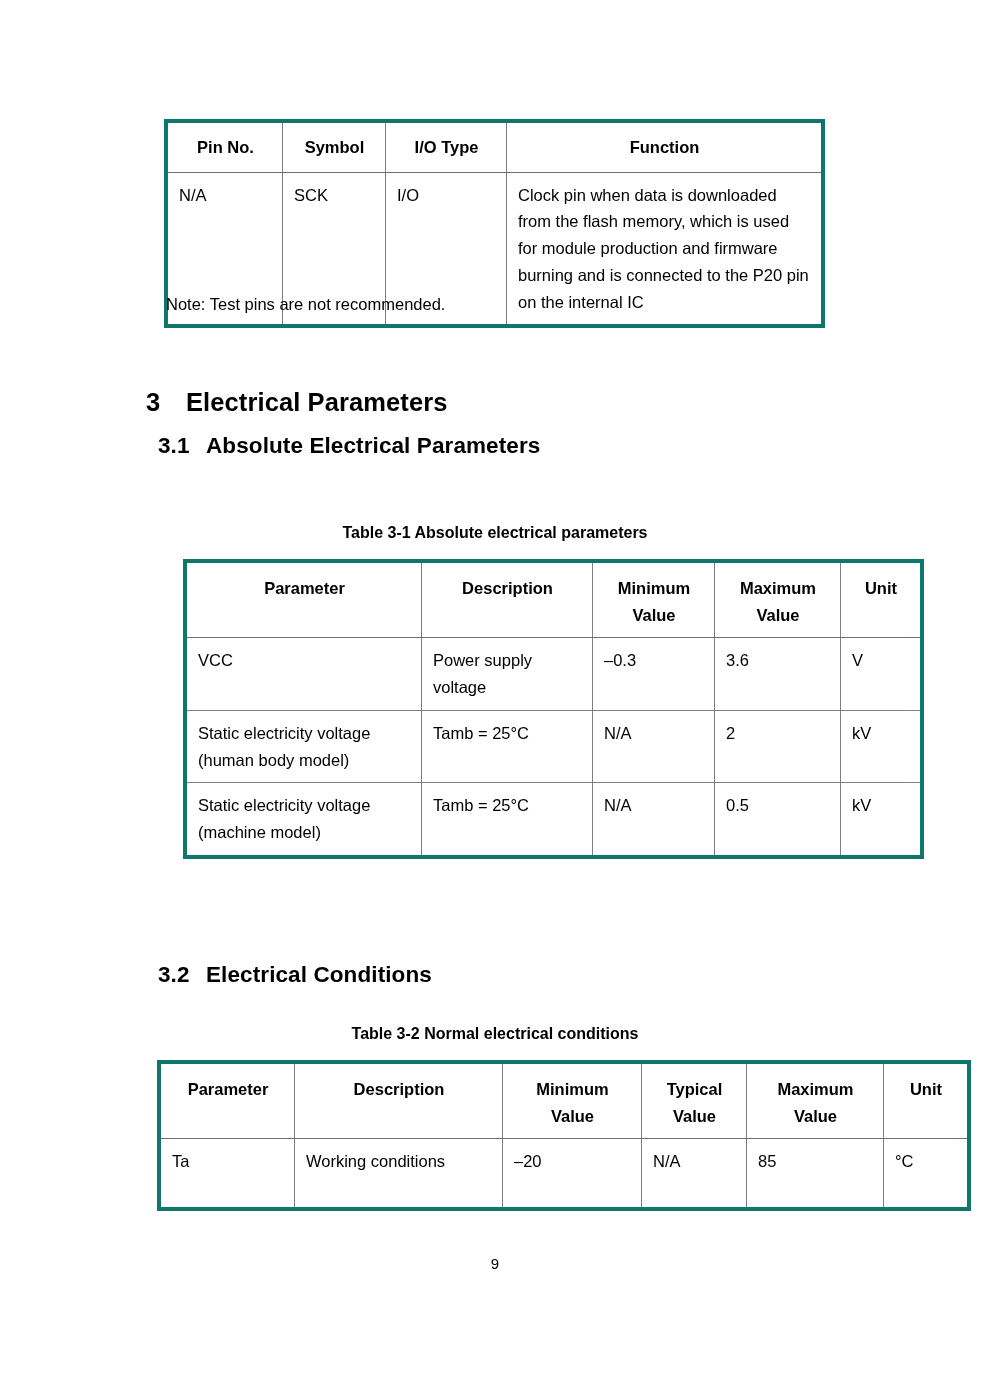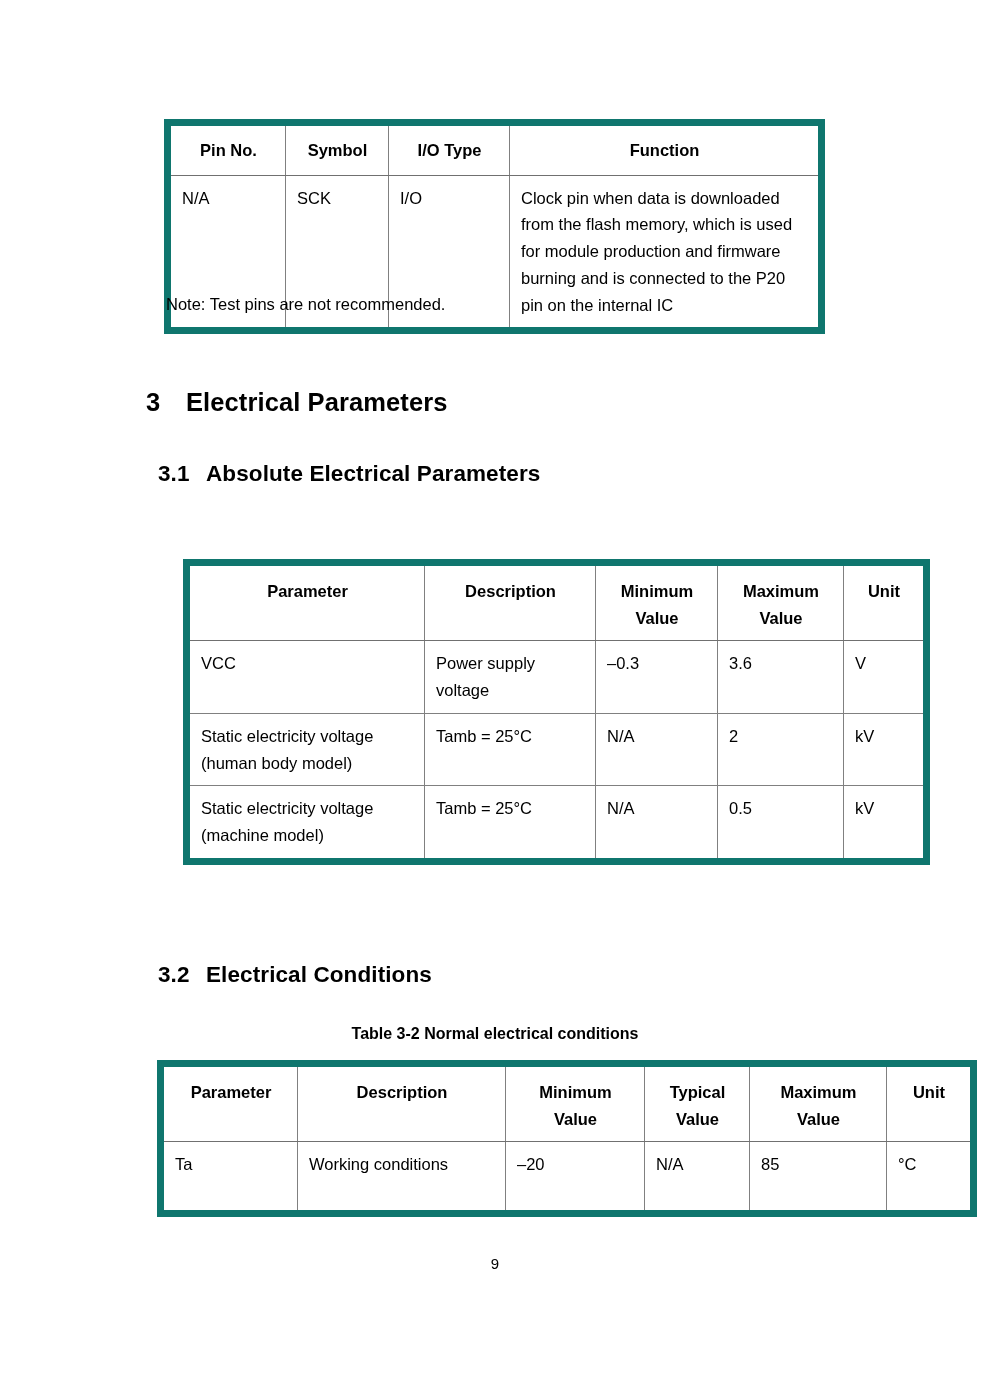--- a/index.html
+++ b/index.html
@@ -37,21 +37,21 @@
     font-size: 16.5px;
     line-height: 1.62;
     font-weight: normal;
     text-align: left;
   }
   table.doc-table thead th {
     font-weight: bold;
     border-bottom: 1px solid #707070;
   }
   table.doc-table.outer-thick {
-    border: 7px solid #0f766e;
+    border: 4px solid #0f766e;
   }
 
   
   #pin-table {
     left: 164px;
     top: 119px;
     width: 661px;
   }
   #pin-table th.c0 { width: 93px;  text-align: center; }
   #pin-table th.c1 { width: 81px;  text-align: center; }
@@ -87,21 +87,21 @@
     position: absolute;
     margin: 0;
     font-size: 22.5px;
     font-weight: bold;
     letter-spacing: 0.1px;
     white-space: nowrap;
   }
   h2.sub .num { display: inline-block; width: 48px; }
 
   #heading-3      { left: 146px; top: 388px; }
-  #heading-3-1    { left: 158px; top: 461px; }
+  #heading-3-1    { left: 158px; top: 433px; }
   #heading-3-2    { left: 158px; top: 962px; }
 
   
   .caption {
     position: absolute;
     width: 990px;
     left: 0;
     text-align: center;
     font-size: 16px;
     font-weight: bold;
@@ -178,20 +178,21 @@
   <div id="note-line">Note: Test pins are not recommended.</div>
 
   <h1 class="sec" id="heading-3">
     <span class="num">3</span><span>Electrical Parameters</span>
   </h1>
 
   <h2 class="sub" id="heading-3-1">
     <span class="num">3.1</span><span>Absolute Electrical Parameters</span>
   </h2>
 
+  <div class="caption" id="caption-3-1">Table 3-1 Absolute electrical parameters</div>
 
   <table class="doc-table outer-thick" id="table-3-1">
     <thead>
       <tr>
         <th class="c0">
           <div>Parameter</div>
         </th>
         <th class="c1">
           <div>Description</div>
         </th>

